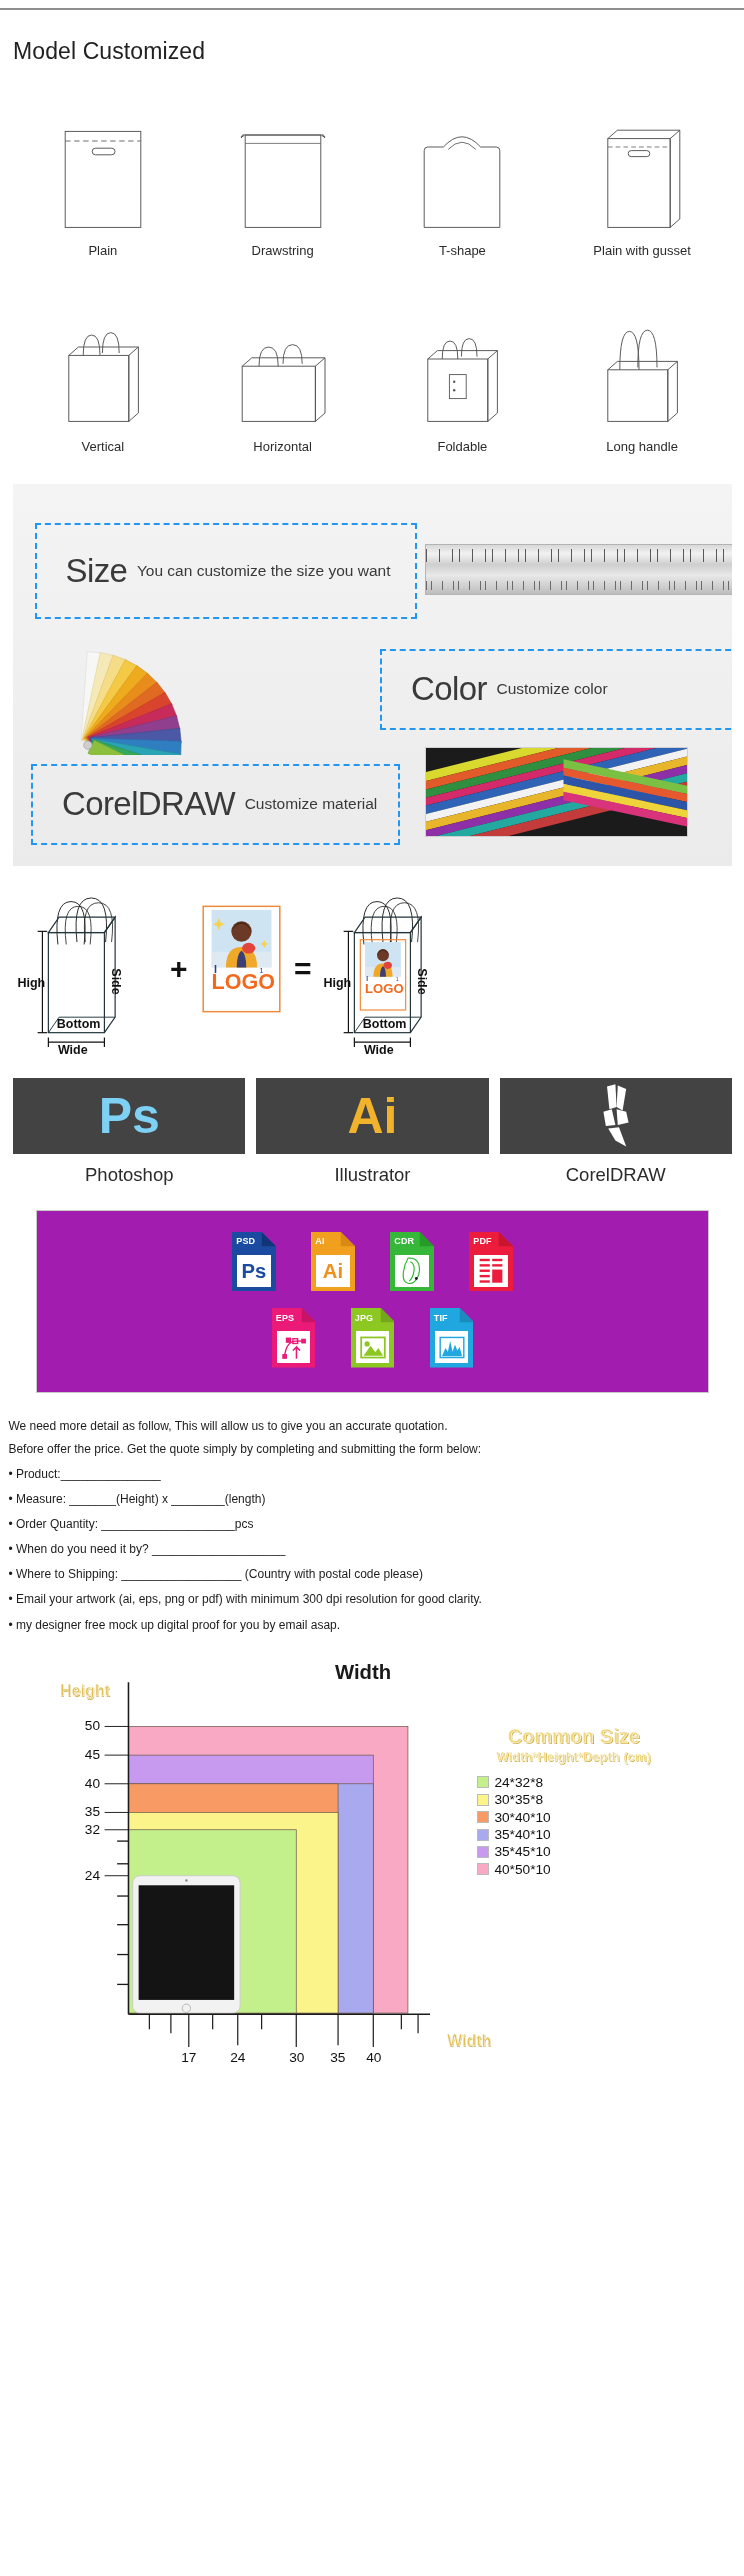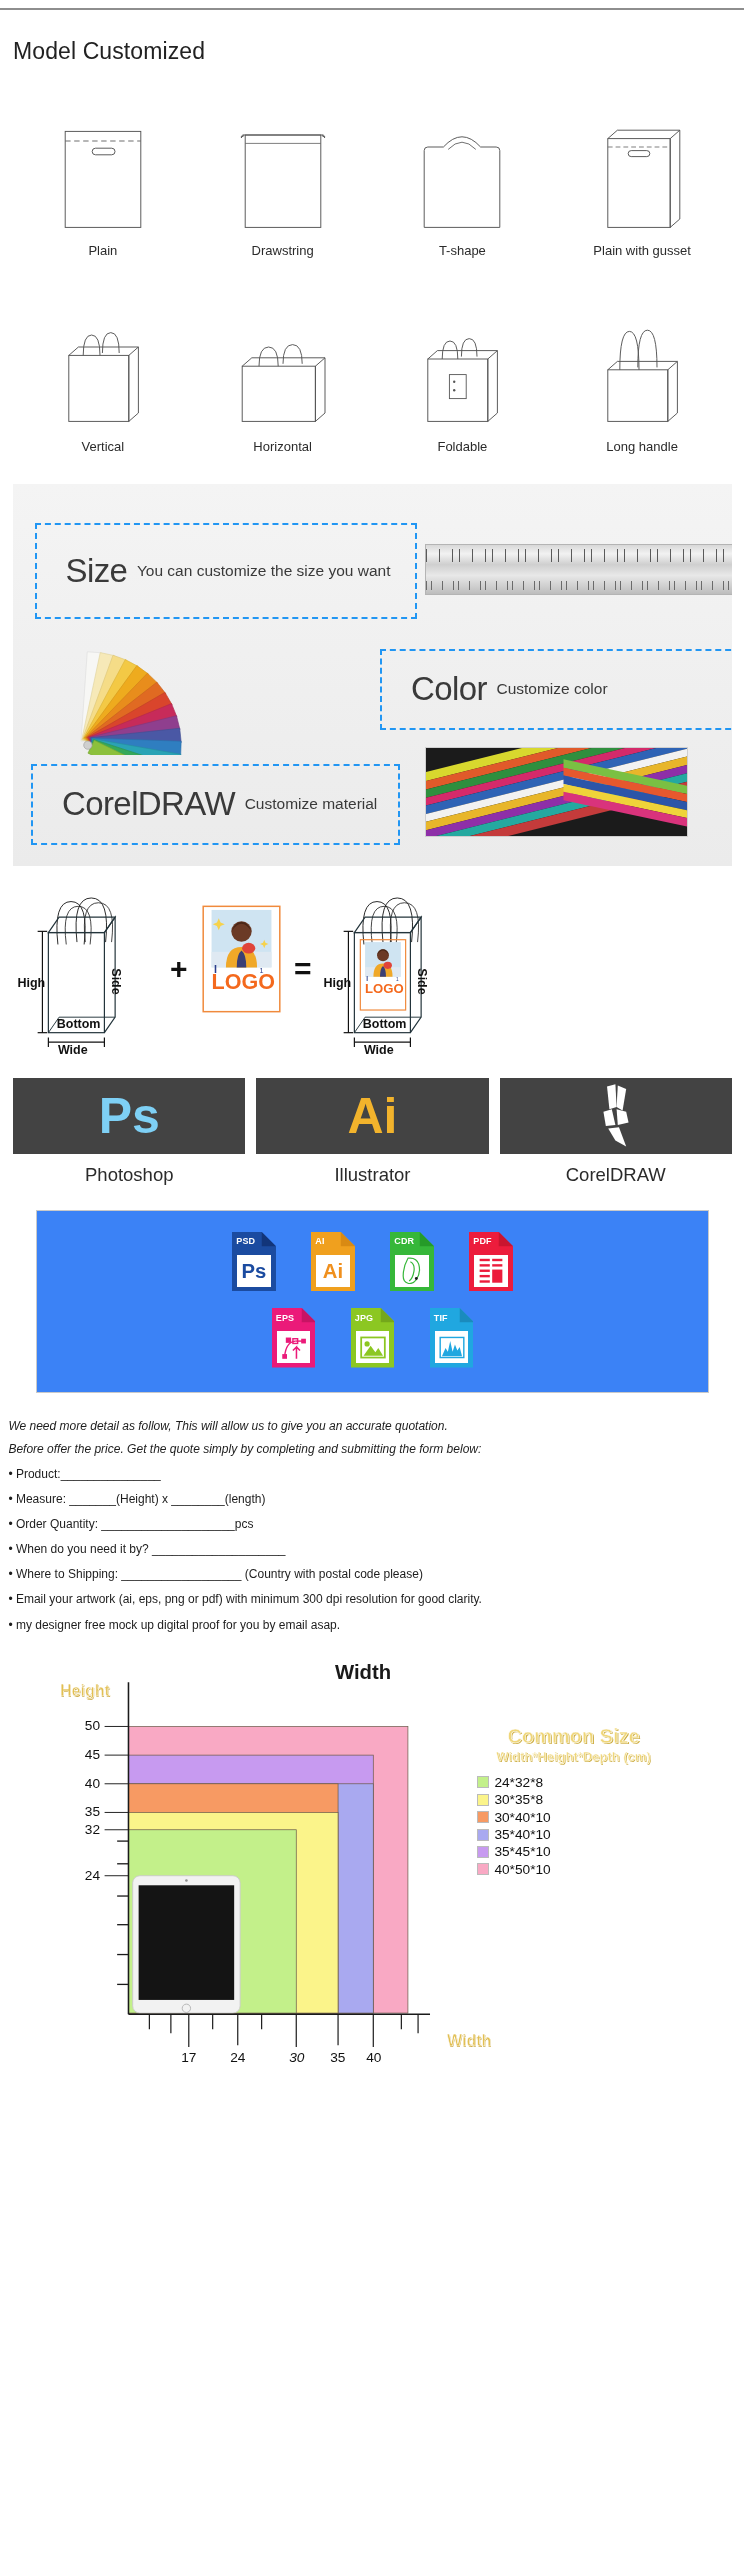--- a/index.html
+++ b/index.html
@@ -77,39 +77,39 @@
     width: 100%; height: 76px; background: #434343;
     display: flex; align-items: center; justify-content: center;
   }
   .sw-tile .glyph { font-size: 50px; font-weight: 700; line-height: 1;
      font-family: "Liberation Sans", sans-serif; }
   .sw-name { font-size: 18.5px; color: #2b2b2b; padding-top: 10px; }
 
   
   .sec-files {
     margin: 24px 36px 0 36px; border: 0.6px solid #c9c9c9;
-    padding: 20.3px 0 24px 0; background: #3b82f6;
+    padding: 20.3px 0 24px 0; background: #a21caf;
   }
   .file-row { display: flex; justify-content: center; gap: 35px; margin-bottom: 16.7px; }
   .file-row:last-child { margin-bottom: 0; }
   .fileicon { position: relative; width: 44px; height: 60px; }
   .fileicon .body { position: absolute; inset: 0; }
   .fileicon .tag {
     position: absolute; left: 4.2px; top: 4.8px; font-size: 9px; font-weight: 700;
     color: #fff; letter-spacing: 0.2px;
   }
   .fileicon .win {
     position: absolute; left: 5.4px; right: 5.4px; top: 23px; bottom: 4.8px;
     background: #fff; display: flex; align-items: center; justify-content: center;
   }
   .fileicon .win .mark { font-size: 20.3px; font-weight: 700; line-height: 1; }
 
   
   .sec-form { padding: 21.5px 8.4px 0 8.4px; }
-  .sec-form p { font-size: 12px; line-height: 1.95; color: #1d1d1d; font-style: italic; }
+  .sec-form p { font-size: 12px; line-height: 1.95; color: #1d1d1d; }
   .sec-form .bullet { font-size: 12px; line-height: 2.1; color: #1d1d1d; }
   .sec-form .bullet:before { content: "• "; }
 
   
   .sec-chart { position: relative; height: 412px; margin-top: 18px; }
   .chart-title {
     position: absolute; left: 335px; top: 4.8px; font-size: 20.3px;
     font-weight: 700; color: #1a1a1a;
   }
   .axis-label {
@@ -658,21 +658,21 @@
 
     <div class="tick-val" style="left:71px; top:62px; width:29px;">50</div>
     <div class="tick-val" style="left:71px; top:91px; width:29px;">45</div>
     <div class="tick-val" style="left:71px; top:120px; width:29px;">40</div>
     <div class="tick-val" style="left:71px; top:148px; width:29px;">35</div>
     <div class="tick-val" style="left:71px; top:166px; width:29px;">32</div>
     <div class="tick-val" style="left:71px; top:212px; width:29px;">24</div>
 
     <div class="tick-val" style="left:178px; top:394px; width:21.5px; text-align:center;">17</div>
     <div class="tick-val" style="left:227px; top:394px; width:21.5px; text-align:center;">24</div>
-    <div class="tick-val" style="left:286px; top:394px; width:21.5px; text-align:center;font-style:italic;">30</div>
+    <div class="tick-val" style="left:286px; top:394px; width:21.5px; text-align:center;">30</div>
     <div class="tick-val" style="left:327px; top:394px; width:21.5px; text-align:center;">35</div>
     <div class="tick-val" style="left:363px; top:394px; width:21.5px; text-align:center;">40</div>
 
     <div class="legend">
       <div class="legend-title">Common Size</div>
       <div class="legend-sub">Width*Height*Depth (cm)</div>
       <div class="legend-list">
         <div class="legend-item">
           <span class="legend-swatch" style="background:#c3f08a"></span>
           <span class="legend-text">24*32*8</span>

